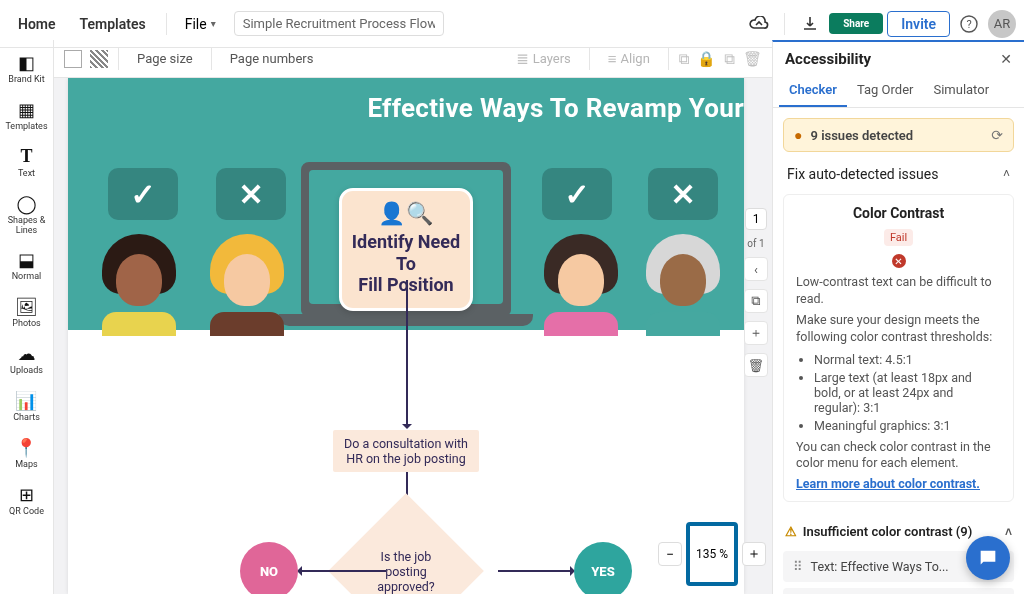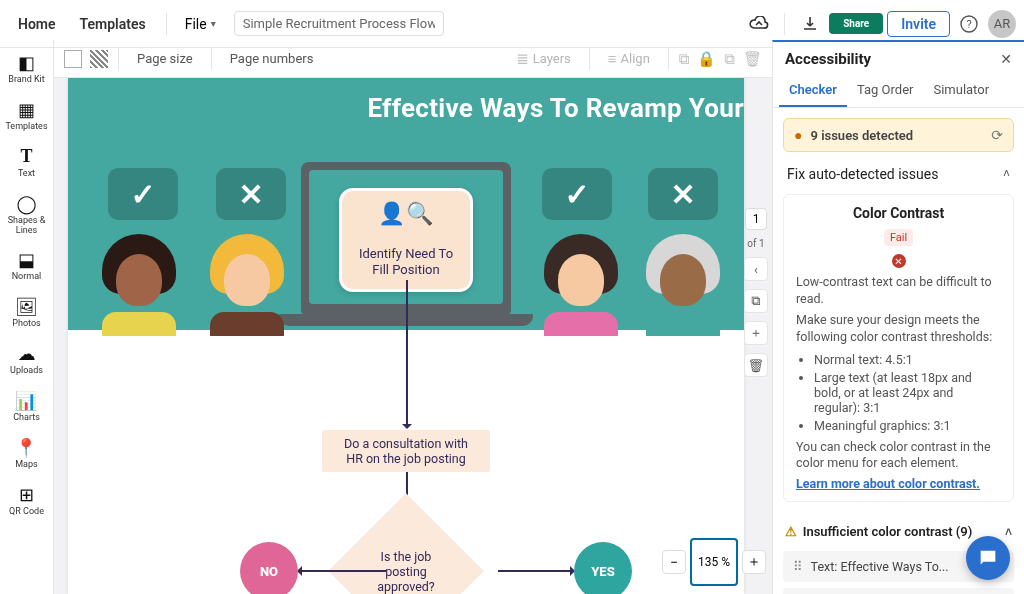--- a/index.html
+++ b/index.html
@@ -36,21 +36,21 @@
   
   .canvas-wrap { position:absolute; top:78px; left:54px; right:252px; bottom:0; background:#f2f2f4; overflow:hidden; }
   .canvas { position:absolute; top:0; left:14px; right:28px; bottom:0; background:#fff; box-shadow:0 0 4px rgba(0,0,0,.1); overflow:hidden;}
   .hero { position:absolute; top:0; left:0; right:0; height:252px; background:#44a8a0; }
   .title { color:#fff; font-weight:700; font-size:26px; text-align:right; padding-top:14px; line-height:1.25; letter-spacing:.3px;}
   .laptop { position:absolute; top:84px; left:50%; transform:translateX(-50%); width:210px; height:154px; background:#5b6164; border-radius:8px 8px 6px 6px; }
   .laptop .screen { position:absolute; inset:8px 8px 12px 8px; background:#44a8a0; border-radius:4px;}
   .laptop .base { position:absolute; bottom:-10px; left:-22px; right:-22px; height:12px; background:#5b6164; border-radius:0 0 10px 10px;}
   .card { position:absolute; top:110px; left:50%; transform:translateX(-50%); width:134px; background:#fbe4cf; border:3px solid #fff; border-radius:14px; padding:10px 8px 12px; text-align:center; box-shadow:0 2px 6px rgba(0,0,0,.15);}
   .card .ci { font-size:22px; color:#332a58;}
-  .card .ct { font-weight:400; font-size:13px; color:#332a58; margin-top:20px; line-height:1.2;}
+  .card .ct { font-weight:700; font-size:18px; color:#332a58; margin-top:5px; line-height:1.2;}
   .bubble { position:absolute; width:70px; height:52px; border-radius:10px; background:#358680; display:flex; align-items:center; justify-content:center; }
   .bubble::after { content:""; position:absolute; bottom:-8px; left:26px; border:8px solid transparent; border-top-color:#358680;}
   .bubble span { color:#fff; font-size:30px; font-weight:bold;}
   .person { position:absolute; bottom:0; width:90px; height:96px; }
   .person .hair { position:absolute; top:0; left:8px; right:8px; height:60px; border-radius:40px 40px 20px 20px; }
   .person .face { position:absolute; top:20px; left:22px; right:22px; height:52px; border-radius:50% 50% 44% 44%; background:#f0b78d;}
   .person .body { position:absolute; bottom:-6px; left:8px; right:8px; height:24px; border-radius:14px 14px 0 0;}
   .p1 { left:26px;} .p1 .hair{ background:#2b1a14;} .p1 .face{ background:#a06448;} .p1 .body{ background:#e8d34e;}
   .p2 { left:134px;} .p2 .hair{ background:#f2b93b;} .p2 .face{ background:#f6c9a2;} .p2 .body{ background:#6b3d2c;}
   .p3 { right:118px;} .p3 .hair{ background:#3a2a25;} .p3 .face{ background:#f6c9a2;} .p3 .body{ background:#e56fa8;}
@@ -72,21 +72,21 @@
   .arrow.h.tol .head { left:-6px; top:-4px; border:5px solid transparent; border-right-color:#332a58;}
 
   
   .page-ctrl { position:absolute; right:4px; top:130px; display:flex; flex-direction:column; gap:8px; align-items:center;}
   .p-box{ border:1px solid #ddd; border-radius:4px; font-size:12px; padding:3px 6px; background:#fff; text-align:center; min-width:22px;}
   .p-txt{ font-size:10px; color:#666;}
   .p-ic{ width:24px; height:24px; border:1px solid #e4e4e4; border-radius:4px; display:flex; align-items:center; justify-content:center; font-size:13px; color:#555; background:#fff; cursor:pointer;}
 
   .zoom { position:absolute; right:6px; bottom:8px; display:flex; gap:4px; align-items:center;}
   .zoom .zb{ width:24px; height:24px; border:1px solid #ddd; border-radius:4px; display:flex; align-items:center; justify-content:center; font-size:14px; cursor:pointer; background:#fff;}
-  .zoom .zv{ border:2px solid #0369a1; border-radius:4px; padding:15px 6px; font-size:12px; background:#fff;}
+  .zoom .zv{ border:4px solid #0369a1; border-radius:4px; padding:21px 6px; font-size:12px; background:#fff;}
 
   
   .rpanel { position:absolute; top:40px; right:0; width:252px; bottom:0; border-left:1px solid #e5e5e5; border-top:2px solid #2a6fce; display:flex; flex-direction:column; background:#fff;}
   .rhead { display:flex; align-items:center; justify-content:space-between; padding:8px 12px 6px; }
   .rhead h3 { font-size:15px; font-weight:700; color:#222; }
   .rhead .x { cursor:pointer; color:#555; font-size:14px;}
   .rtabs { display:flex; border-bottom:1px solid #e5e5e5; padding:0 6px;}
   .rtab { padding:8px 10px; font-size:13px; color:#555; cursor:pointer; }
   .rtab.active { color:#2a6fce; border-bottom:2px solid #2a6fce; font-weight:600;}
   .issues-banner { margin:10px; background:#fff4da; border:1px solid #f2d79a; border-radius:6px; padding:8px 10px; display:flex; align-items:center; gap:8px; font-size:13px; color:#444;}
@@ -260,21 +260,21 @@
           <div class="hair"></div>
           <div class="face"></div>
           <div class="body"></div>
         </div>
     </div>
 
     <div class="flow">
       <div class="arrow v" style="top:-50px; left:50%; height:148px;">
           <div class="head"></div>
         </div>
-      <div class="box" style="top:100px; left:50%; transform:translateX(-50%); width:168px;">
+      <div class="box" style="top:100px; left:50%; transform:translateX(-50%); width:146px;">
         <span>Do a consultation with</span><br><span>HR on the job posting</span>
       </div>
       <div class="arrow v" style="top:142px; left:50%; height:48px;">
           <div class="head"></div>
         </div>
       <div class="diamond" style="top:186px; left:50%; transform:translateX(-50%);">
         <div class="d"></div>
         <div class="dt">
             <span><span>Is the job</span><br><span>posting</span><br><span>approved?</span></span>
           </div>

